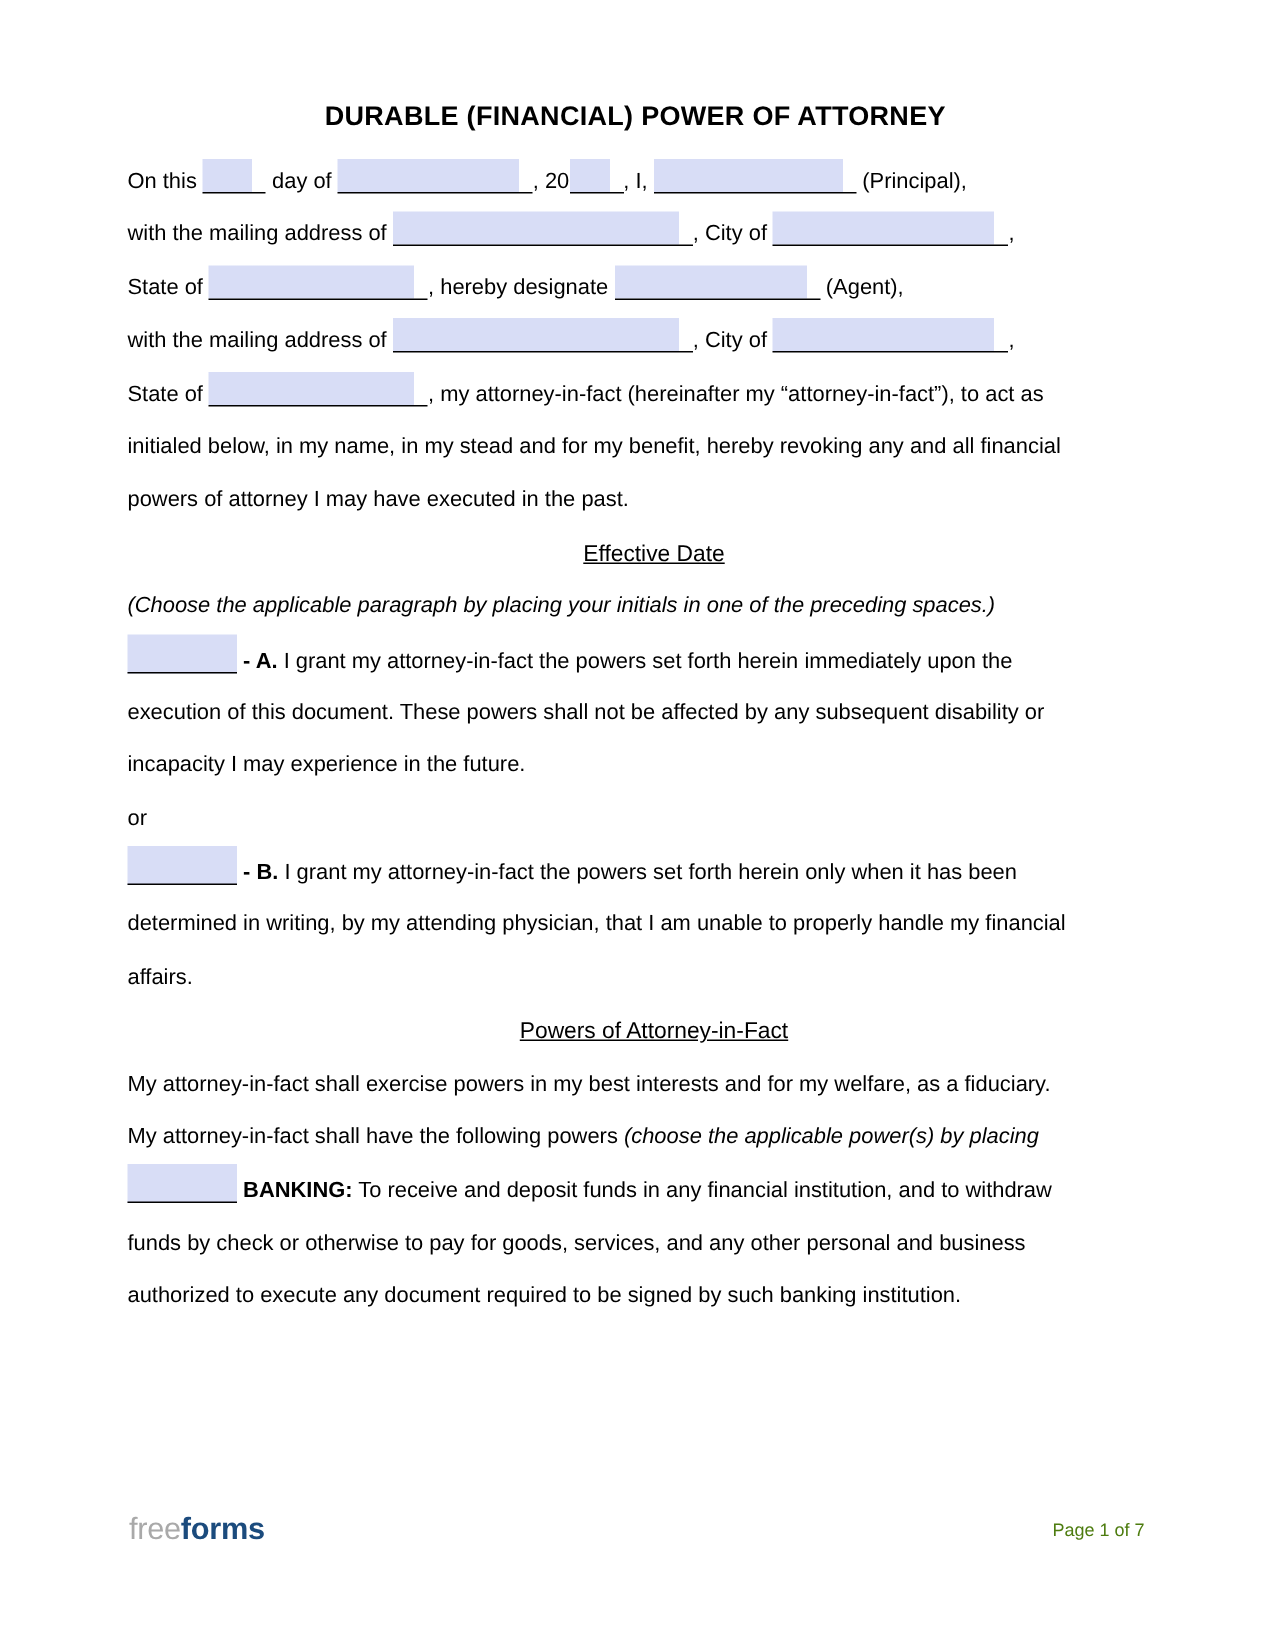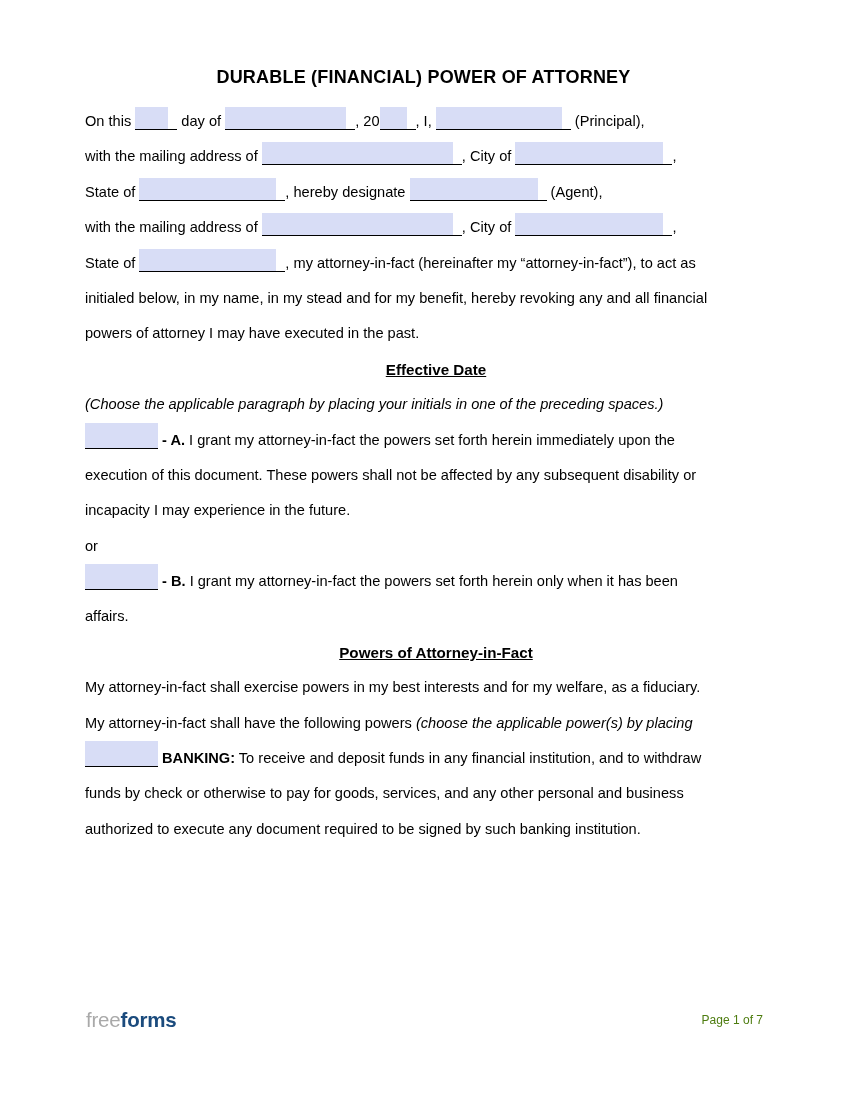--- a/index.html
+++ b/index.html
@@ -34,21 +34,21 @@
     left: 85px;
     right: 60px;
   }
   .line {
     height: 35.4px;
     line-height: 35.4px;
     white-space: pre;
   }
   .line.center { text-align: center; }
   .heading {
-    font-weight: 700;
+    font-weight: 400;
     text-decoration: underline;
     font-size: 15.2px;
   }
   .italic { font-style: italic; }
   .bold { font-weight: 700; }
   .field {
     display: inline-block;
     height: 23px;
     vertical-align: -4px;
     border-bottom: 1.7px solid #000;
@@ -103,20 +103,21 @@
     <div class="line center"><span class="heading">Effective Date</span></div>
     <div class="line"><span class="italic">(Choose the applicable paragraph by placing your initials in one of the preceding spaces.)</span></div>
 
     <div class="line"><span class="initial-field"></span><span class="bold"> - A.</span><span> I grant my attorney-in-fact the powers set forth herein immediately upon the</span></div>
     <div class="line"><span>execution of this document. These powers shall not be affected by any subsequent disability or</span></div>
     <div class="line"><span>incapacity I may experience in the future.</span></div>
 
     <div class="line"><span>or</span></div>
 
     <div class="line"><span class="initial-field"></span><span class="bold"> - B.</span><span> I grant my attorney-in-fact the powers set forth herein only when it has been</span></div>
+    <div class="line"><span>determined in writing, by my attending physician, that I am unable to properly handle my financial</span></div>
     <div class="line"><span>affairs.</span></div>
 
     <div class="line center"><span class="heading">Powers of Attorney-in-Fact</span></div>
     <div class="line"><span>My attorney-in-fact shall exercise powers in my best interests and for my welfare, as a fiduciary.</span></div>
     <div class="line"><span>My attorney-in-fact shall have the following powers </span><span class="italic">(choose the applicable power(s) by placing</span></div>
 
     <div class="line"><span class="initial-field"></span><span class="bold"> BANKING:</span><span> To receive and deposit funds in any financial institution, and to withdraw</span></div>
     <div class="line"><span>funds by check or otherwise to pay for goods, services, and any other personal and business</span></div>
     <div class="line"><span>authorized to execute any document required to be signed by such banking institution.</span></div>
   </div>

